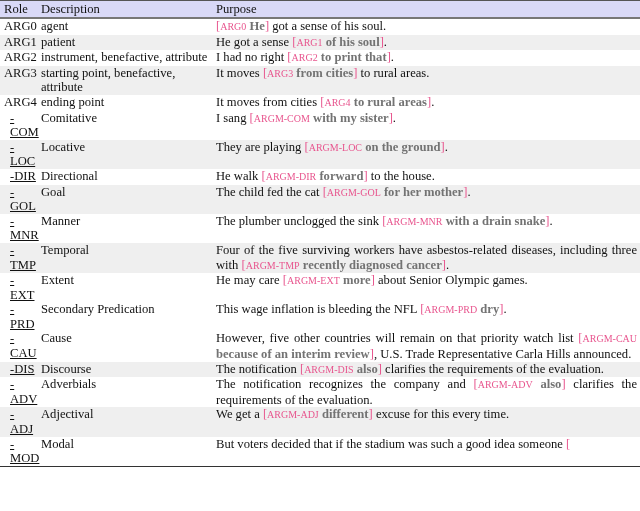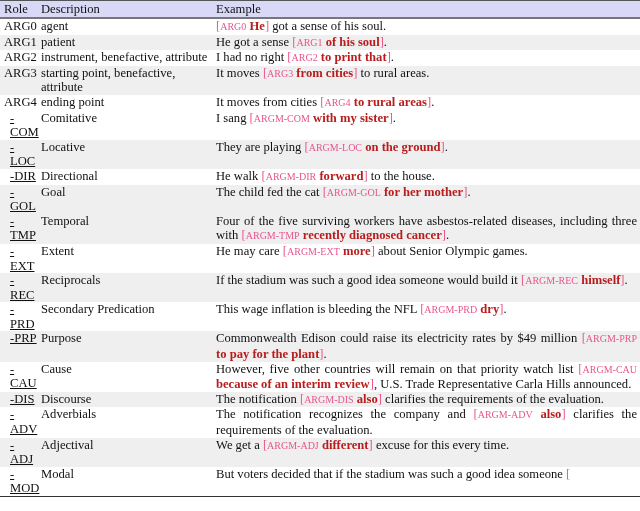--- a/index.html
+++ b/index.html
@@ -9,38 +9,38 @@
   col.c-desc { width: 175px; }
   col.c-ex { width: 428px; }
   thead tr { background: #d9d9f7; border-top: 1.5px solid #555; border-bottom: 2.5px solid #777; }
   th { text-align: left; font-weight: normal; padding: 0 0 0 4px; height: 16px; }
   td { vertical-align: top; padding: 0 0 0 4px; }
   td.ex { padding-left: 4px; padding-right: 3px; text-align: justify; }
   td.role.sub { padding-left: 10px; text-decoration: underline; }
   tr.odd { background: #ffffff; margin-left: 13px; }
   tr.even { background: #efefef; }
   tbody tr:last-child { border-bottom: 1.5px solid #333; }
-  .hl { color: #b91c1c; font-weight: bold; }
+  .hl { color: #737373; font-weight: bold; }
   .tag { color: #e8558e; font-weight: normal; font-variant: small-caps; font-size: 10px; }
   .br { color: #e8558e; font-weight: normal; }
 </style>
 </head>
 <body>
 
 <table>
   <colgroup>
       <col class="c-role">
       <col class="c-desc">
       <col class="c-ex">
     </colgroup>
   <thead>
     <tr>
       <th>Role</th>
       <th>Description</th>
-      <th>Example</th>
+      <th>Purpose</th>
     </tr>
   </thead>
   <tbody id="tbody">
       <tr class="odd">
         <td class="role">ARG0</td>
         <td class="desc">agent</td>
         <td class="ex"><span></span><span class="br">[</span><span class="tag">ARG0</span> <span class="hl">He</span><span class="br">]</span><span> got a sense of his soul.</span></td>
       </tr>
       <tr class="even">
         <td class="role">ARG1</td>
@@ -75,44 +75,39 @@
       <tr class="odd">
         <td class="role sub">-DIR</td>
         <td class="desc">Directional</td>
         <td class="ex"><span>He walk </span><span class="br">[</span><span class="tag">ARGM-DIR</span> <span class="hl">forward</span><span class="br">]</span><span> to the house.</span></td>
       </tr>
       <tr class="even">
         <td class="role sub">-GOL</td>
         <td class="desc">Goal</td>
         <td class="ex"><span>The child fed the cat </span><span class="br">[</span><span class="tag">ARGM-GOL</span> <span class="hl">for her mother</span><span class="br">]</span><span>.</span></td>
       </tr>
+      <tr class="odd">
+        <td class="role sub">-MNR</td>
+        <td class="desc">Manner</td>
+        <td class="ex"><span>The plumber unclogged the sink </span><span class="br">[</span><span class="tag">ARGM-MNR</span> <span class="hl">with a drain snake</span><span class="br">]</span><span>.</span></td>
+      </tr>
       <tr class="even">
         <td class="role sub">-TMP</td>
         <td class="desc">Temporal</td>
         <td class="ex"><span>Four of the five surviving workers have asbestos-related diseases, including three with </span><span class="br">[</span><span class="tag">ARGM-TMP</span> <span class="hl">recently diagnosed cancer</span><span class="br">]</span><span>.</span></td>
       </tr>
       <tr class="odd">
         <td class="role sub">-EXT</td>
         <td class="desc">Extent</td>
         <td class="ex"><span>He may care </span><span class="br">[</span><span class="tag">ARGM-EXT</span> <span class="hl">more</span><span class="br">]</span><span> about Senior Olympic games.</span></td>
       </tr>
-      <tr class="even">
-        <td class="role sub">-REC</td>
-        <td class="desc">Reciprocals</td>
-        <td class="ex"><span>If the stadium was such a good idea someone would build it </span><span class="br">[</span><span class="tag">ARGM-REC</span> <span class="hl">himself</span><span class="br">]</span><span>.</span></td>
-      </tr>
       <tr class="odd">
         <td class="role sub">-PRD</td>
         <td class="desc">Secondary Predication</td>
         <td class="ex"><span>This wage inflation is bleeding the NFL </span><span class="br">[</span><span class="tag">ARGM-PRD</span> <span class="hl">dry</span><span class="br">]</span><span>.</span></td>
-      </tr>
-      <tr class="even">
-        <td class="role sub">-PRP</td>
-        <td class="desc">Purpose</td>
-        <td class="ex"><span>Commonwealth Edison could raise its electricity rates by $49 million </span><span class="br">[</span><span class="tag">ARGM-PRP</span> <span class="hl">to pay for the plant</span><span class="br">]</span><span>.</span></td>
       </tr>
       <tr class="odd">
         <td class="role sub">-CAU</td>
         <td class="desc">Cause</td>
         <td class="ex"><span>However, five other countries will remain on that priority watch list </span><span class="br">[</span><span class="tag">ARGM-CAU</span> <span class="hl">because of an interim review</span><span class="br">]</span><span>, U.S. Trade Representative Carla Hills announced.</span></td>
       </tr>
       <tr class="even">
         <td class="role sub">-DIS</td>
         <td class="desc">Discourse</td>
         <td class="ex"><span>The notification </span><span class="br">[</span><span class="tag">ARGM-DIS</span> <span class="hl">also</span><span class="br">]</span><span> clarifies the requirements of the evaluation.</span></td>

